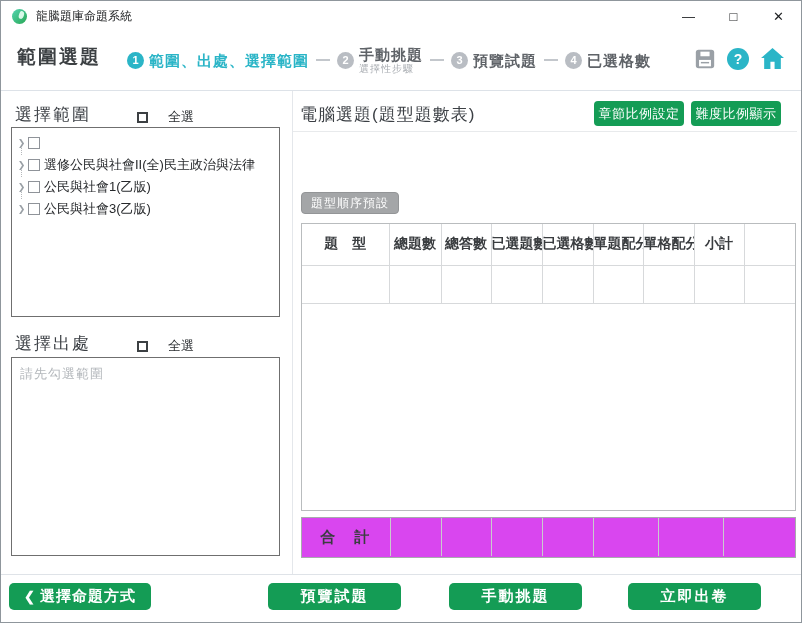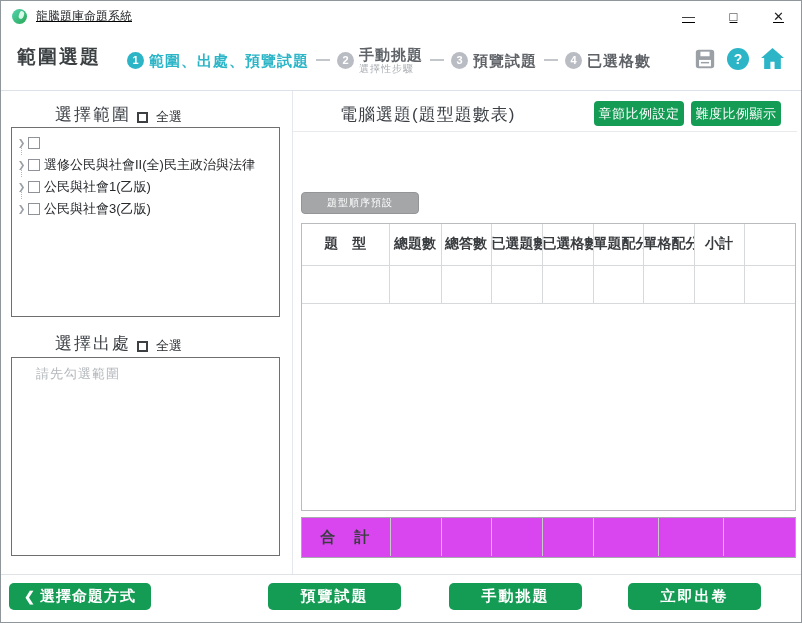--- a/index.html
+++ b/index.html
@@ -1,21 +1,21 @@
 <!DOCTYPE html>
 <html><head>
 <meta charset="utf-8">
 <style>
   * { margin:0; padding:0; box-sizing:border-box; }
   body { background:#cfcfcf; font-family:"Liberation Sans","DejaVu Sans",sans-serif; }
   .window { position:relative; width:802px; height:623px; background:#fff;
             border:1px solid #8f969c; overflow:hidden; }
 
   
-  .titlebar { position:absolute; top:0; left:0; right:0; height:30px; display:flex; align-items:center; background:#fff;text-decoration:underline; }
+  .titlebar { position:absolute; top:0; left:0; right:0; height:30px; display:flex; align-items:center; background:#fff; }
   .logo { width:15px; height:15px; border-radius:50%; margin:0 9px 0 11px; flex:none;
           background:linear-gradient(135deg,#4fd0a8 10%,#2fae62 85%); position:relative; }
   .logo::after { content:""; position:absolute; left:7px; top:2px; width:5px; height:8px;
                  background:#eafff4; border-radius:40% 60% 50% 50%; transform:rotate(18deg); opacity:.9; }
   .app-title { font-size:12px; color:#1b1d1f; }
   .win-controls { margin-left:auto; display:flex; height:100%; }
   .win-btn { width:45px; height:100%; display:flex; align-items:center; justify-content:center;
              font-size:13px; color:#1b1d1f; cursor:default; }
 
   
@@ -33,53 +33,53 @@
   .step-sub { font-size:10px; color:#a9adb2; line-height:11px; letter-spacing:1px; }
   .dash { width:14px; height:2px; background:#c3c7cc; margin:0 7px; }
 
   .hicons { position:absolute; right:16px; top:46px; display:flex; align-items:center; gap:11px; }
   .help-circle { width:22px; height:22px; border-radius:50%; background:#2bb5c7; color:#fff;
                  font-size:14px; font-weight:700; display:flex; align-items:center; justify-content:center; }
   .header-sep { position:absolute; top:89px; left:0; width:802px; height:1px; background:#dde2e8; }
   .col-sep { position:absolute; left:291px; top:90px; width:1px; height:484px; background:#e4e7eb; }
 
   
-  .sec-label { position:absolute; font-size:17px; color:#3b3f44; letter-spacing:2px;margin-left:40px; }
+  .sec-label { position:absolute; font-size:17px; color:#3b3f44; letter-spacing:2px; }
   #lbl-range  { left:14px; top:102px; }
   #lbl-source { left:14px; top:331px; }
-  .selectall { position:absolute; display:flex; align-items:center; gap:8px; font-size:13px; color:#2b2e31; }
+  .selectall { position:absolute; display:flex; align-items:center; gap:20px; font-size:13px; color:#2b2e31; }
   #sa-range  { left:136px; top:107px; }
   #sa-source { left:136px; top:336px; }
   .cb-bold { width:11px; height:11px; border:2px solid #3c4043; background:#fff; flex:none; }
 
   .range-box { position:absolute; left:10px; top:126px; width:269px; height:190px;
                border:1px solid #6f6f6f; background:#fff; padding:4px 0 0 3px; overflow:hidden; }
   .tree-item { display:flex; align-items:center; height:22px; position:relative; }
   .chev { color:#9aa0a6; font-size:9px; width:13px; text-align:center; flex:none; }
   .tree-item:not(:last-child) .chev::after { content:""; position:absolute; left:6px; top:16px;
                height:7px; border-left:1px dotted #b5b8bb; }
   .cb { width:12px; height:12px; border:1px solid #8f9399; background:#fff; margin-right:4px; flex:none; }
   .tree-label { font-size:13px; color:#26282b; white-space:nowrap; }
 
   .source-box { position:absolute; left:10px; top:356px; width:269px; height:199px;
-                border:1px solid #6f6f6f; background:#fff; padding:7px 24px; }
+                border:1px solid #6f6f6f; background:#fff; padding:7px 8px; }
   .placeholder { font-size:13px; color:#b3b7bb; letter-spacing:1px; }
 
   
   #lbl-computer { left:299px; top:102px; letter-spacing:1px; }
   .green-btn-sm { position:absolute; top:100px; height:25px; width:90px; background:#149c55;
                   color:#fff; font-size:13px; font-weight:500; border:none; border-radius:4px;
                   display:flex; align-items:center; justify-content:center; letter-spacing:.5px; cursor:pointer; }
   #btn-chapter    { left:593px; }
   #btn-difficulty { left:690px; }
   .right-sep { position:absolute; left:292px; top:130px; width:504px; height:1px; background:#e8eaec; }
 
-  .preset-btn { position:absolute; left:300px; top:191px; height:22px; padding:0 25px;
+  .preset-btn { position:absolute; left:300px; top:191px; height:22px; padding:0 9px;
                 background:#a4a6a8; border:1px solid #939597; border-radius:4px; color:#fff;
-                font-size:10px; display:flex; align-items:center; letter-spacing:1px; cursor:pointer; }
+                font-size:12px; display:flex; align-items:center; letter-spacing:1px; cursor:pointer; }
 
   .main-table-wrap { position:absolute; left:300px; top:222px; width:495px; height:288px;
                      border:1px solid #b9bcbe; background:#fff; }
   .footer-table-wrap { position:absolute; left:300px; top:516px; width:495px; height:41px;
                        border:1px solid #a8abad; background:#d946ef; }
   table { border-collapse:collapse; table-layout:fixed; width:100%; }
   th, td { overflow:hidden; white-space:nowrap; text-align:center; font-weight:700; }
   .main-table th { height:41px; font-size:14px; color:#3a3d40; border-bottom:1px solid #d7d9db; }
   .main-table td { height:38px; border-bottom:1px solid #d7d9db; font-size:13px; color:#3a3d40; }
   .main-table th:not(:last-child), .main-table td:not(:last-child) { border-right:1px solid #d7d9db; }
@@ -111,21 +111,21 @@
       <div class="win-btn">✕</div>
     </div>
   </div>
 
   <div class="page-title">範圍選題</div>
 
   <div class="steps">
     <div class="step active">
       <div class="step-circle">1</div>
       <div class="step-labels">
-        <div class="step-label">範圍、出處、預覽試題</div>
+        <div class="step-label">範圍、出處、選擇範圍</div>
       </div>
     </div>
     <div class="dash"></div>
     <div class="step">
       <div class="step-circle">2</div>
       <div class="step-labels">
         <div class="step-label">手動挑題</div>
         <div class="step-sub">選擇性步驟</div>
       </div>
     </div>

